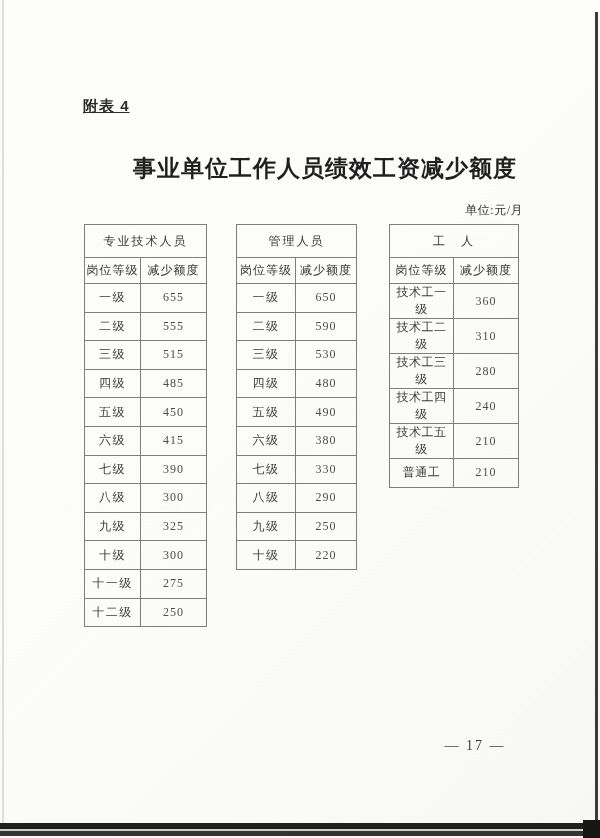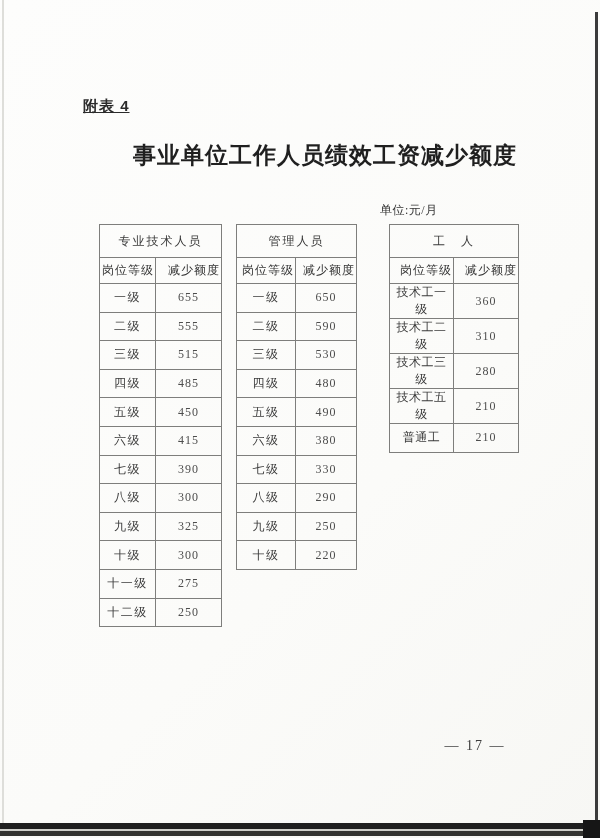--- a/index.html
+++ b/index.html
@@ -20,28 +20,28 @@
   .edge-bottom-2{position:absolute;left:0;top:831px;width:600px;height:5px;background:#333330;}
   .edge-bottom-gap{position:absolute;left:0;top:829px;width:600px;height:2px;background:#cfcfca;}
   .edge-corner{position:absolute;left:583px;top:820px;width:17px;height:18px;background:#161616;}
 
   .doc-label{
     position:absolute;left:83px;top:97px;
     font-family:"Liberation Sans","DejaVu Sans",sans-serif;
     font-weight:bold;font-size:15px;color:#2b2b2b;letter-spacing:1px;text-decoration:underline;
   }
   .doc-title{
-    position:absolute;left:90px;top:140px;width:470px;
+    position:absolute;left:90px;top:153px;width:470px;
     text-align:center;
     font-family:"Liberation Sans","DejaVu Sans",sans-serif;
     font-weight:bold;font-size:23px;color:#1f1f1f;letter-spacing:1px;
   }
   .unit-note{
     position:absolute;left:380px;top:202px;width:143px;
-    font-size:12px;color:#333;letter-spacing:0.5px;
+    text-align:right;font-size:12px;color:#333;letter-spacing:0.5px;
   }
   .page-number{
     position:absolute;left:425px;top:738px;width:100px;
     text-align:center;font-size:14px;color:#3c3c3c;letter-spacing:2px;font-family:Liberation Serif, serif;
   }
 
   table.sheet{
     position:absolute;top:224px;
     border-collapse:collapse;table-layout:fixed;
     background:transparent;
@@ -52,25 +52,25 @@
   table.sheet{border:1.5px solid #4c4c4a;}
   table.sheet th, table.sheet td{
     text-align:center;vertical-align:middle;
     font-size:12px;color:#3a3a3a;padding:0 1px;
     font-weight:normal;
   }
   th.tbl-title{
     height:32px;font-weight:bold;font-size:12.5px;color:#222;
     letter-spacing:2px;border-bottom:1px solid #5f5f5d;
   }
-  tr.col-head th{height:25px;letter-spacing:1px;color:#333;text-align:right;}
+  tr.col-head th{height:25px;letter-spacing:1px;color:#333;}
   tbody td{height:27.6px;letter-spacing:1.5px;color:#424242;}
   tbody td:last-child{letter-spacing:1px;color:#4d4d4d;}
 
-  #table-prof{left:99px;width:122px;border-radius:12px;}
+  #table-prof{left:84px;width:122px;border-radius:12px;}
   #table-prof col.c1{width:56px;} #table-prof col.c2{width:66px;}
   #table-mgmt{left:236px;width:120px;}
   #table-mgmt col.c1{width:59px;} #table-mgmt col.c2{width:61px;}
   #table-work{left:389px;width:129px;padding-left:6px;}
   #table-work col.c1{width:64px;} #table-work col.c2{width:65px;}
   #table-work tbody td:first-child{letter-spacing:0.5px;}
 </style>
 </head>
 <body>
 
@@ -227,20 +227,24 @@
         </tr>
         <tr>
           <td>技术工二级</td>
           <td>310</td>
         </tr>
         <tr>
           <td>技术工三级</td>
           <td>280</td>
         </tr>
         <tr>
+          <td>技术工四级</td>
+          <td>240</td>
+        </tr>
+        <tr>
           <td>技术工五级</td>
           <td>210</td>
         </tr>
         <tr>
           <td>普通工</td>
           <td>210</td>
         </tr>
       </tbody>
   </table>
 

